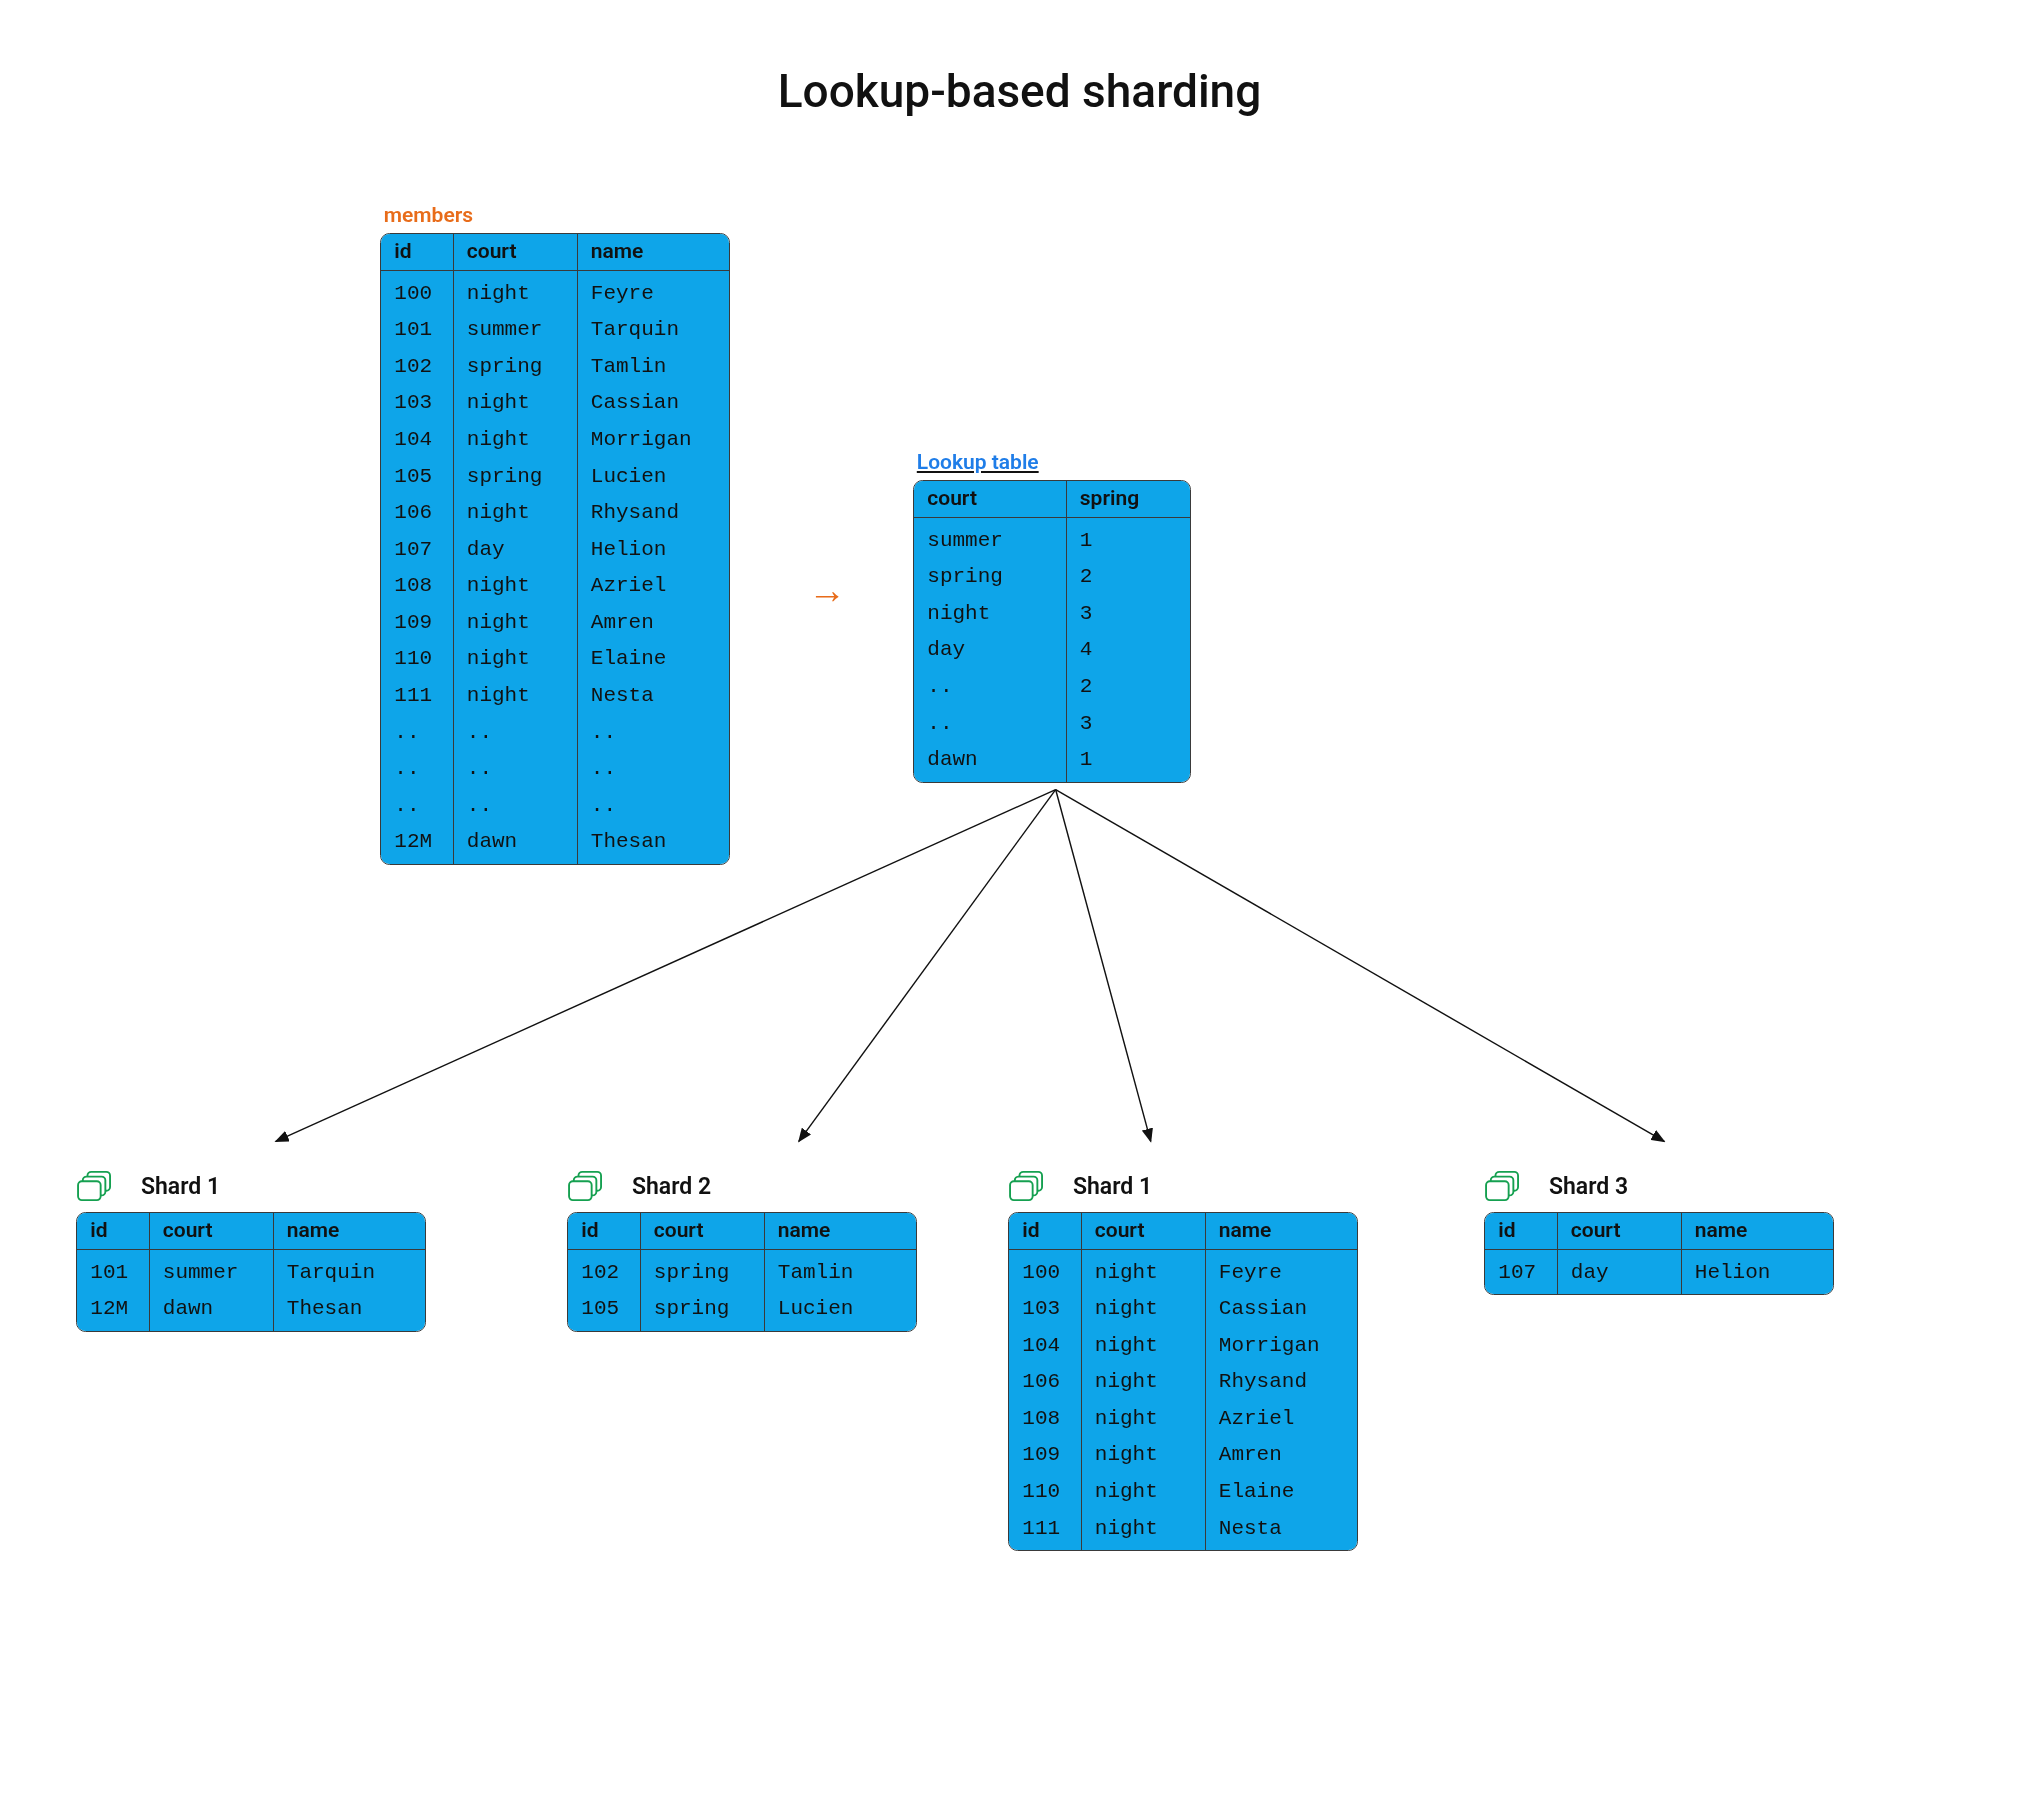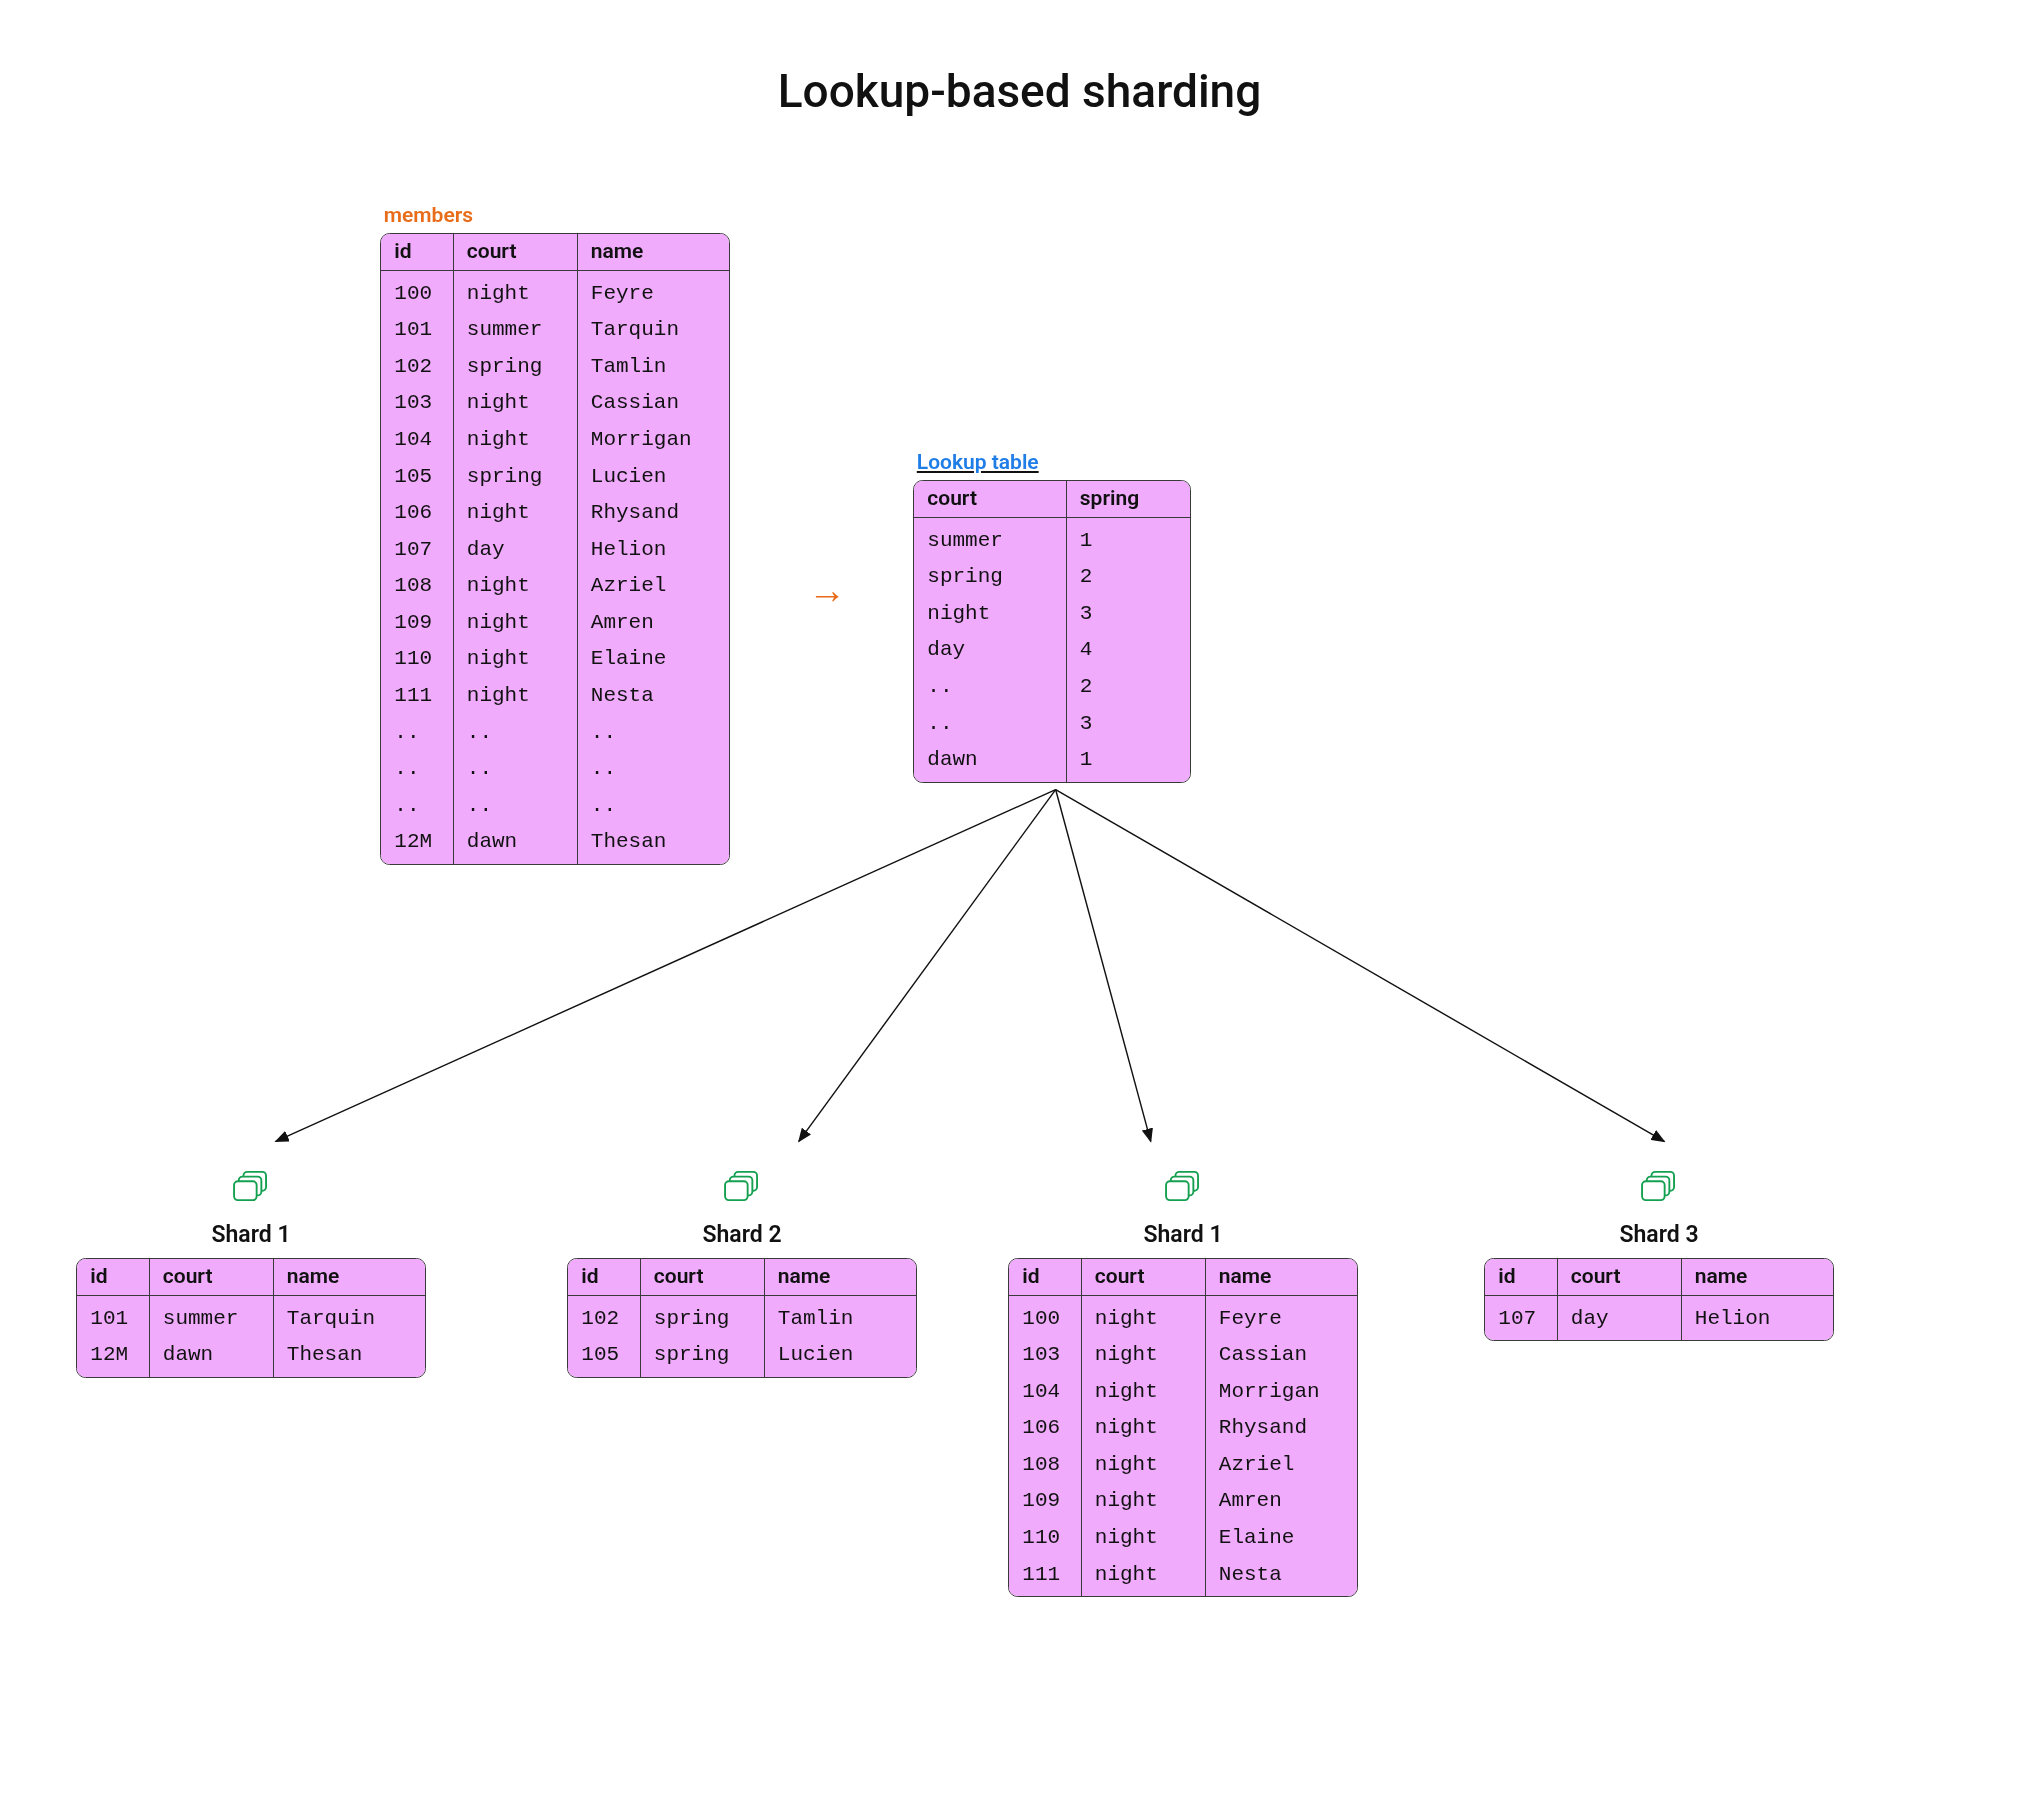--- a/index.html
+++ b/index.html
@@ -39,21 +39,21 @@
     font-weight: 600;
     margin-bottom: 5.7px;
     padding-left: 3.8px;
     margin-top: 32px;
   }
   .lbl-orange { color: var(--orange); }
   .lbl-blue { color: var(--blue); }
 
   table.tbl {
     border-collapse: collapse;
-    background: #f0abfc;
+    background: #0ea5e9;
     font-size: 21px;
   }
   table.tbl th, table.tbl td {
     border: 1.4px solid var(--border-color);
     padding: 5.7px 13.3px 5.7px 13.3px;
     text-align: left;
     vertical-align: middle;
     height: 34px;
     line-height: 1.2;
   }
@@ -104,25 +104,24 @@
     position: absolute;
     color: var(--orange);
     font-size: 38px;
     line-height: 1;
   }
 
   
   .shard-head {
     display: flex;
     align-items: center;
-    gap: 19px;
+    gap: 27px;
     margin-bottom: 9.5px;
     font-size: 23px;
     font-weight: 600;
-    flex-direction: column;
   }
   .shard-icon {
     width: 38px;
     height: 32px;
     flex: none;
   }
 
   
   svg.connectors {
     position: absolute;

